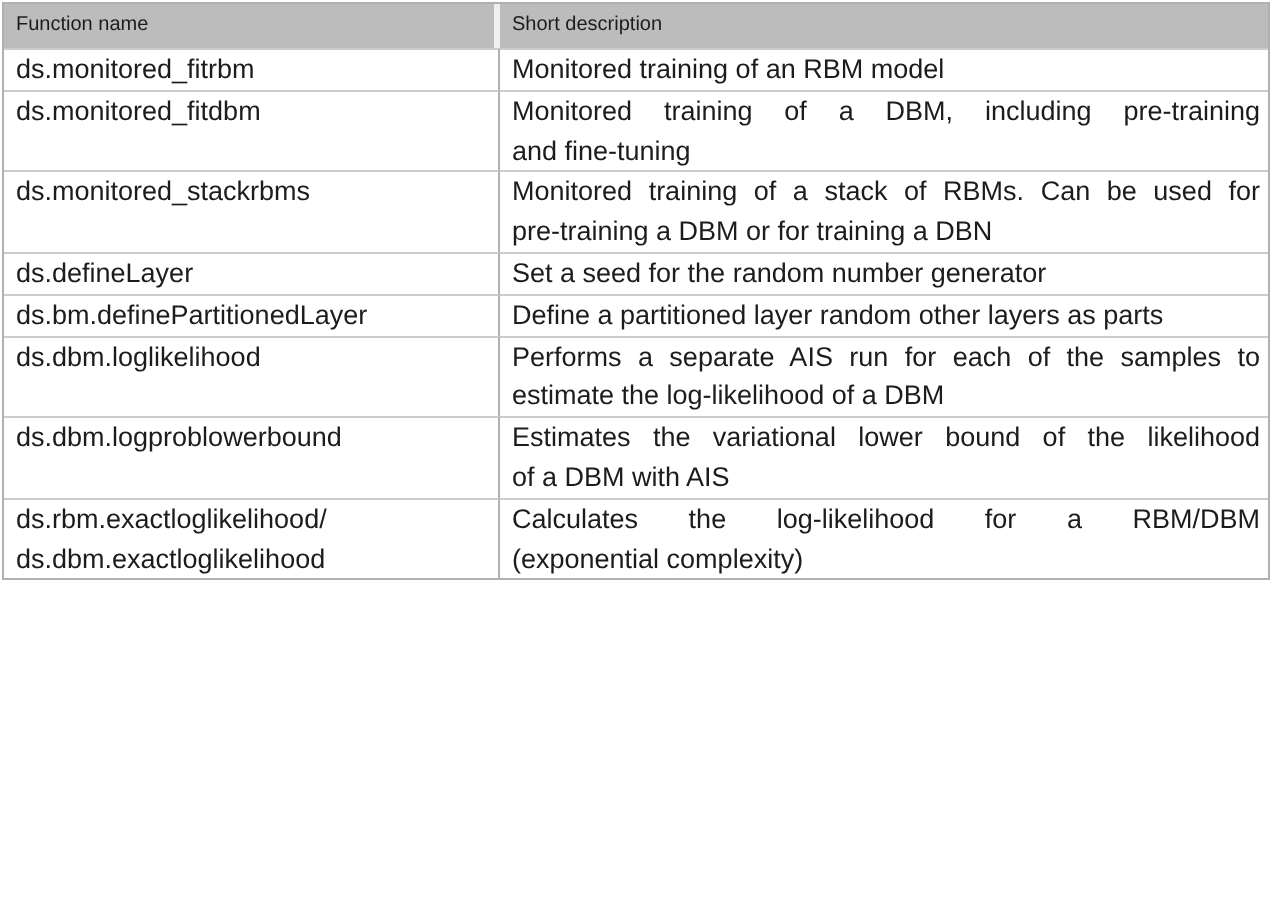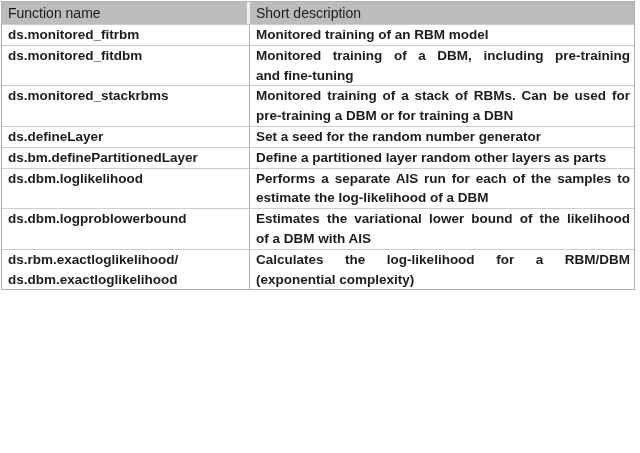--- a/index.html
+++ b/index.html
@@ -26,25 +26,24 @@
   table.fn-table{
     border-collapse:separate;border-spacing:0;
     width:100%;table-layout:fixed;
   }
   col.c-name{width:248px;}
   col.c-desc{width:384px;}
   th,td{
     vertical-align:top;
     padding:0 4px 0 6px;
     text-align:left;
-    font-weight:bold;
   }
   th{
     background:var(--header-bg);
-    font-size:14px;font-weight:400;
+    font-size:10px;font-weight:400;
     height:22px;line-height:22px;
     white-space:nowrap;overflow:hidden;
   }
   th.h-name{border-right:3px solid var(--header-divider);}
   tbody td{border-top:1px solid var(--grid);}
   td.col-name{border-right:1px solid var(--divider);}
   .ln{
     font-size:13.5px;
     line-height:19.8px;
     white-space:nowrap;

